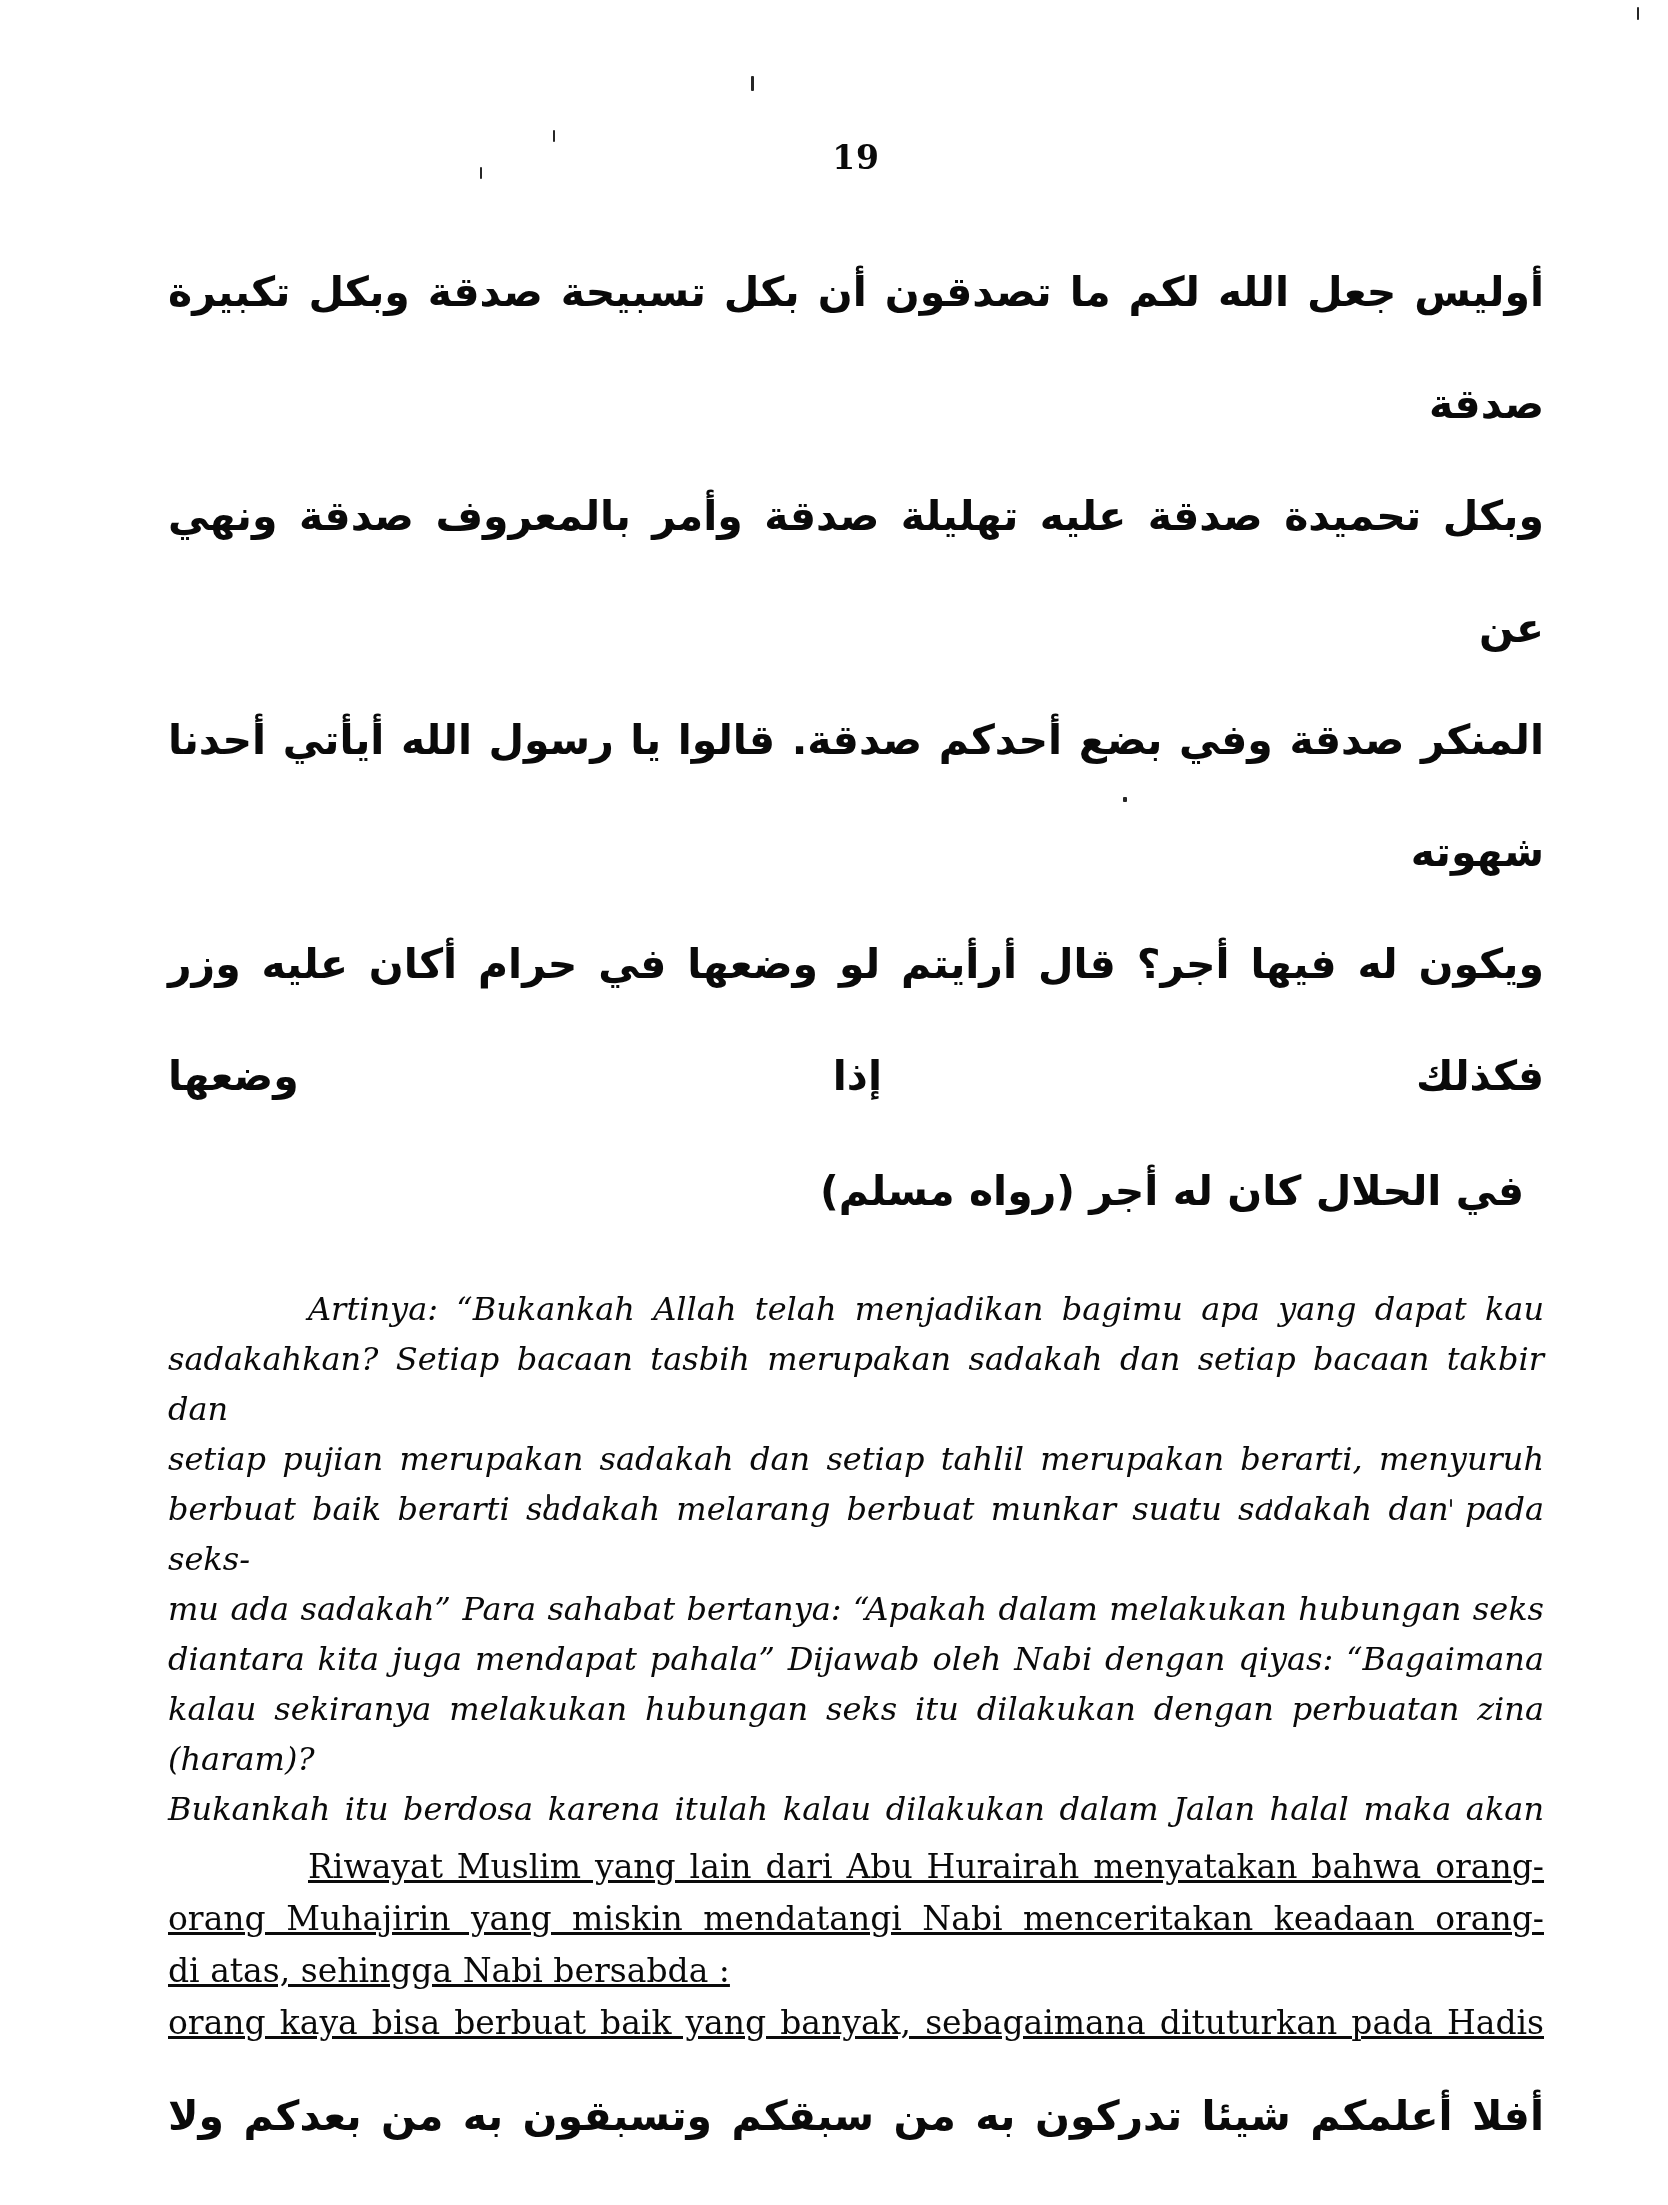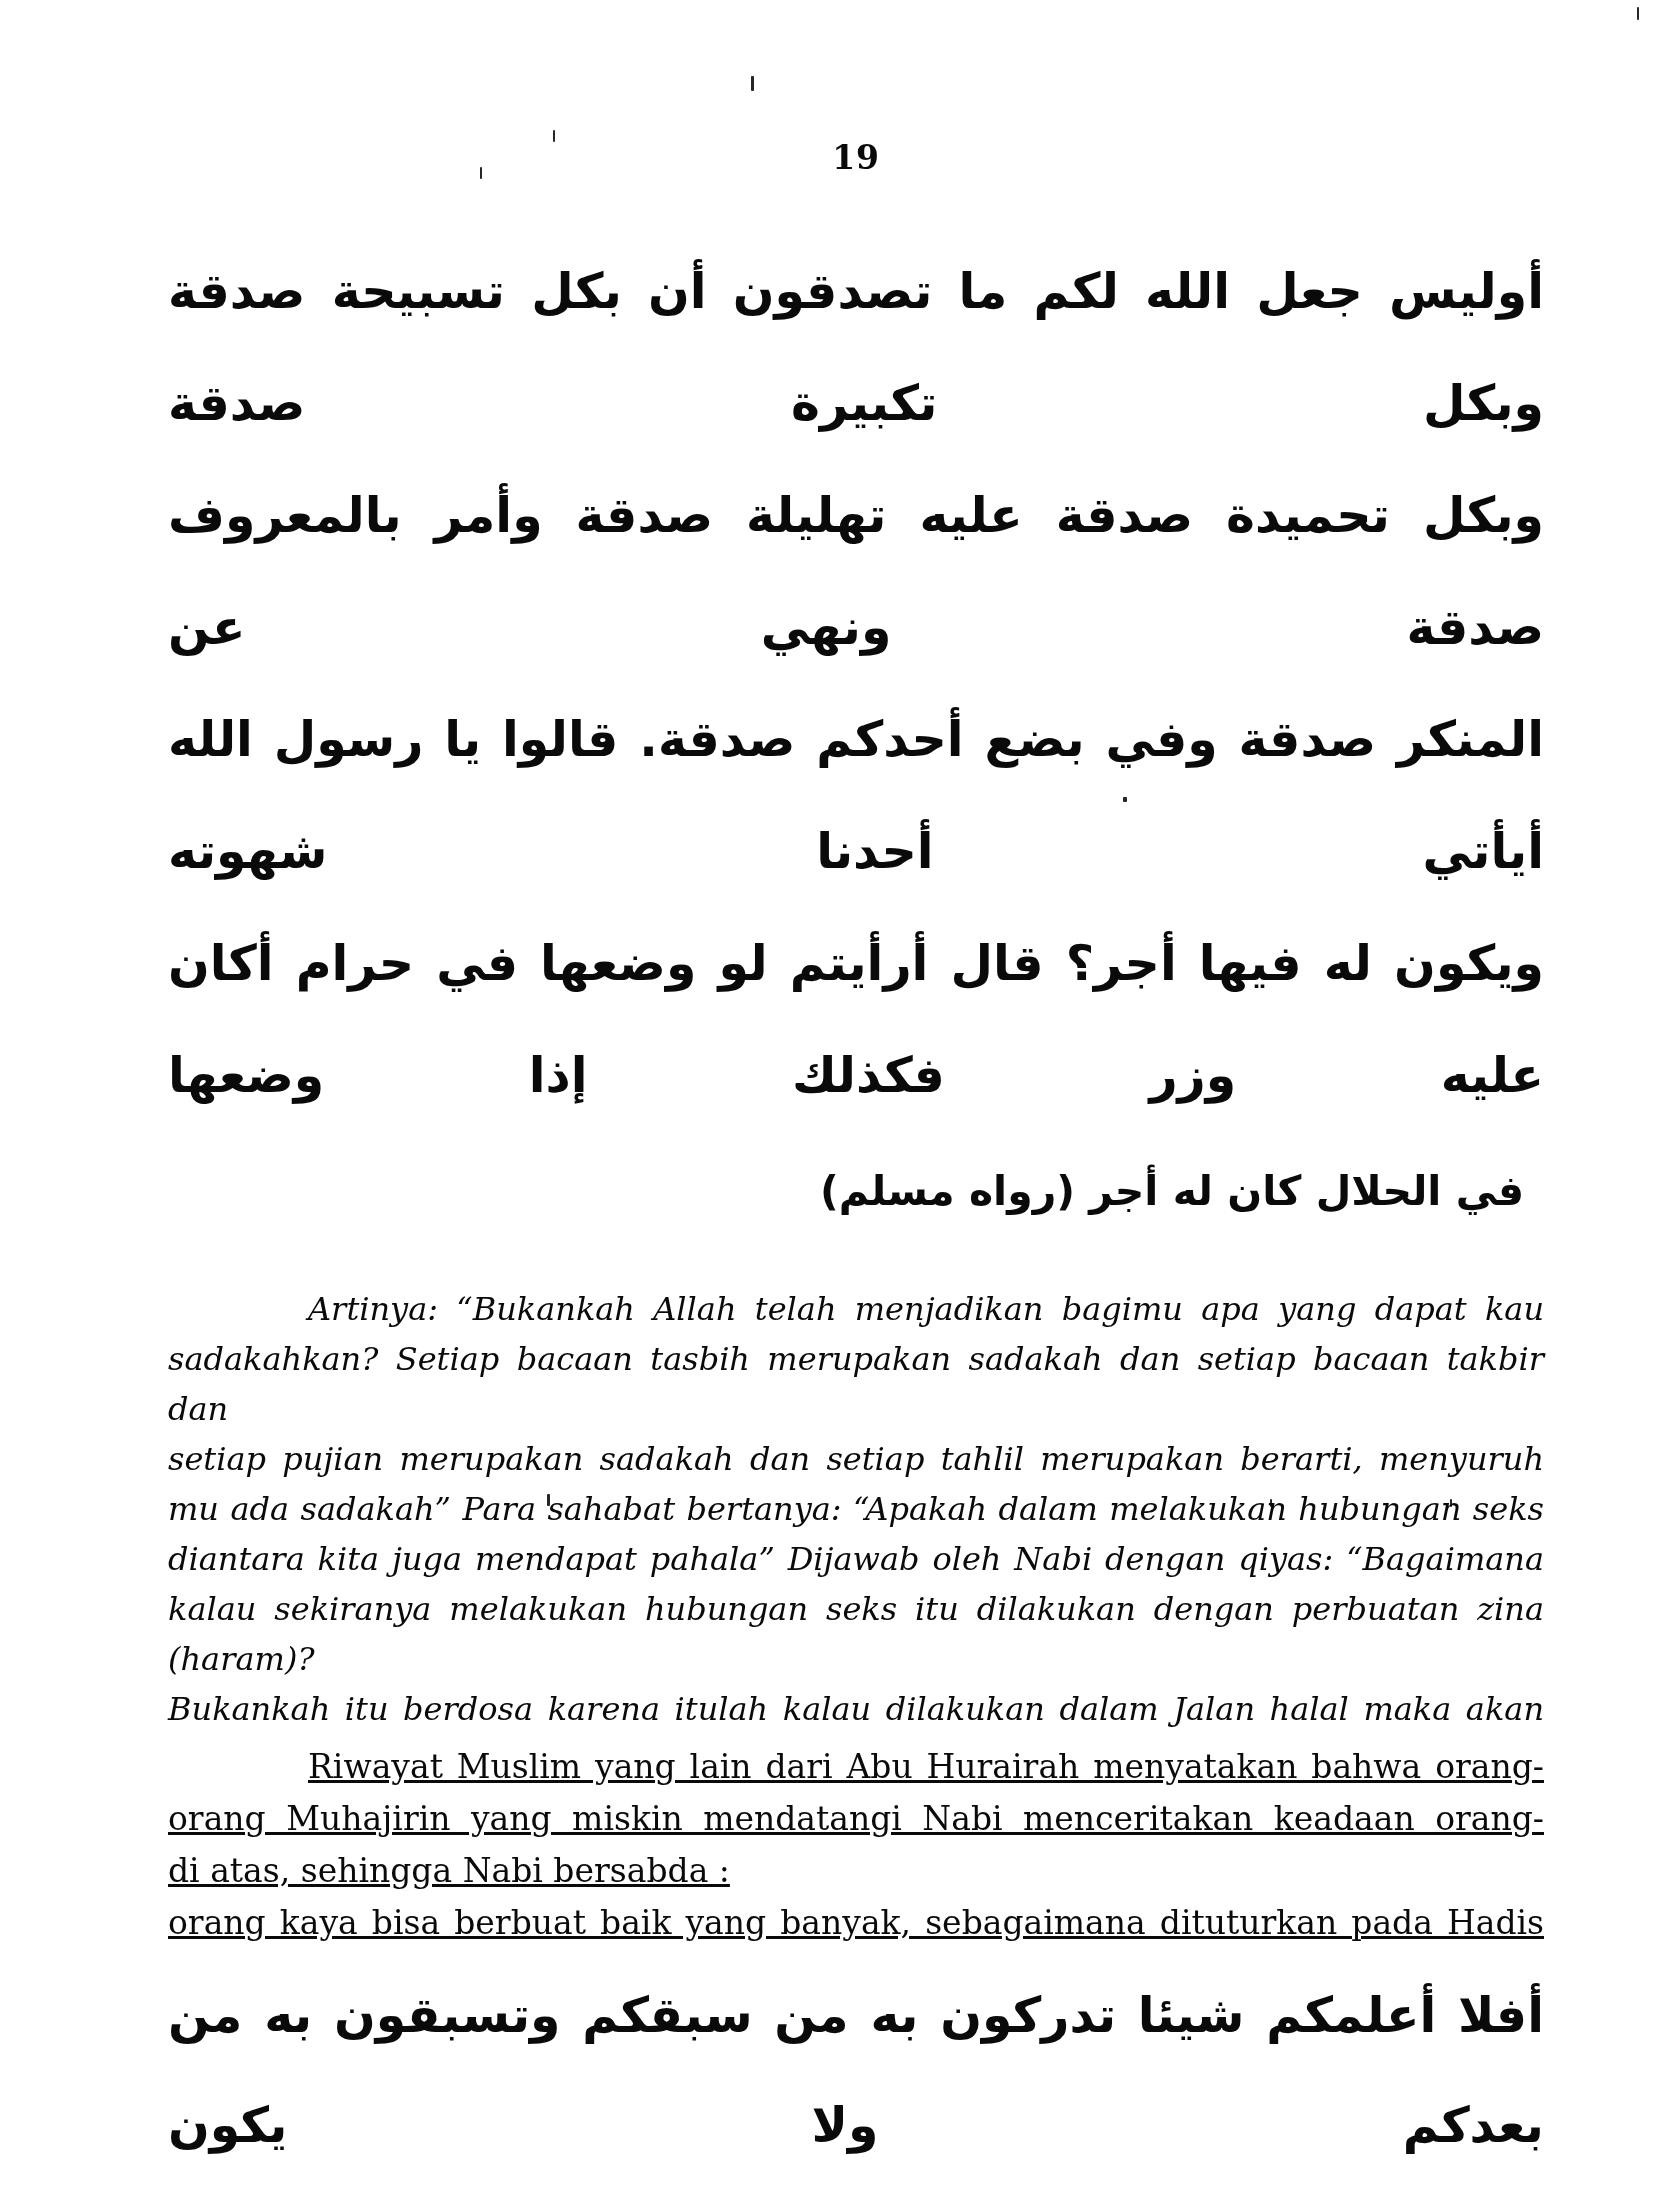--- a/index.html
+++ b/index.html
@@ -29,21 +29,21 @@
     font-size: 33px;
     letter-spacing: 0.9px;
   }
   
   .arabic {
     direction: rtl;
     font-family: "DejaVu Sans", sans-serif;
     font-weight: 700;
   }
   .arabic .ar-line {
-    font-size: 49px;
+    font-size: 41px;
     text-align: justify;
     text-align-last: justify;
   }
   .arabic .ar-ending {
     font-size: 41px;
     text-align: right;
     padding-left: 0;
     padding-right: 20px;
   }
   #arabic1 { margin-top: 58px; }
@@ -101,20 +101,21 @@
       <div class="ar-line">وبكل تحميدة صدقة عليه تهليلة صدقة وأمر بالمعروف صدقة ونهي عن</div>
       <div class="ar-line">المنكر صدقة وفي بضع أحدكم صدقة. قالوا يا رسول الله أيأتي أحدنا شهوته</div>
       <div class="ar-line">ويكون له فيها أجر؟ قال أرأيتم لو وضعها في حرام أكان عليه وزر فكذلك إذا وضعها</div>
       <div class="ar-ending">في الحلال كان له أجر (رواه مسلم)</div>
     </section>
 
     <section class="para trans" id="trans1">
       <div class="t-line first">Artinya: “Bukankah Allah telah menjadikan bagimu apa yang dapat kau</div>
       <div class="t-line">sadakahkan? Setiap bacaan tasbih merupakan sadakah dan setiap bacaan takbir dan</div>
       <div class="t-line">setiap pujian merupakan sadakah dan setiap tahlil merupakan berarti, menyuruh</div>
+      <div class="t-line">berbuat baik berarti sadakah melarang berbuat munkar suatu sadakah dan pada seks-</div>
       <div class="t-line">mu ada sadakah” Para sahabat bertanya: “Apakah dalam melakukan hubungan seks</div>
       <div class="t-line">diantara kita juga mendapat pahala” Dijawab oleh Nabi dengan qiyas: “Bagaimana</div>
       <div class="t-line">kalau sekiranya melakukan hubungan seks itu dilakukan dengan perbuatan zina (haram)?</div>
       <div class="t-line">Bukankah itu berdosa karena itulah kalau dilakukan dalam Jalan halal maka akan</div>
     </section>
 
     <section class="para narr" id="narr">
       <div class="t-line first">Riwayat Muslim yang lain dari Abu Hurairah menyatakan bahwa orang-</div>
       <div class="t-line">orang Muhajirin yang miskin mendatangi Nabi menceritakan keadaan orang-</div>
       <div class="t-line flush">di atas, sehingga Nabi bersabda :</div>

